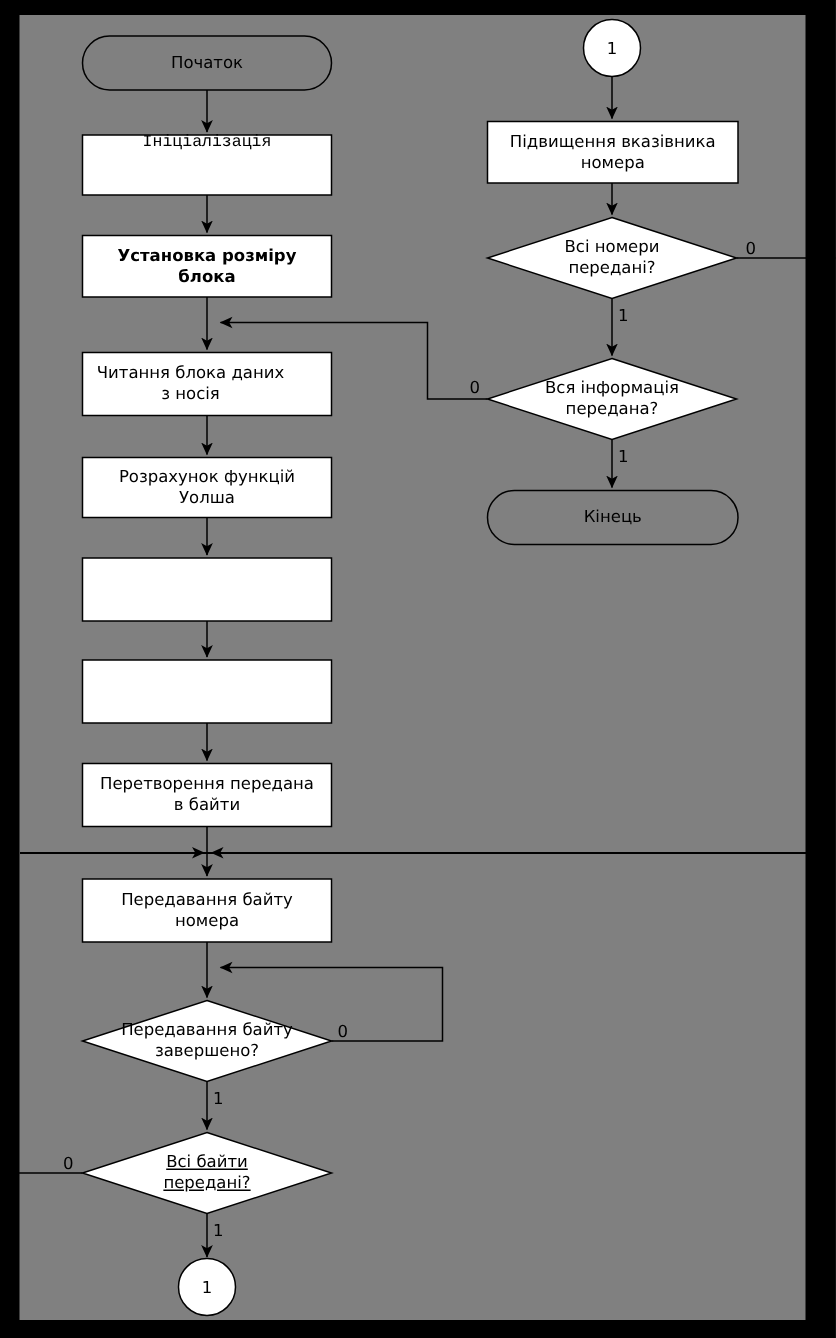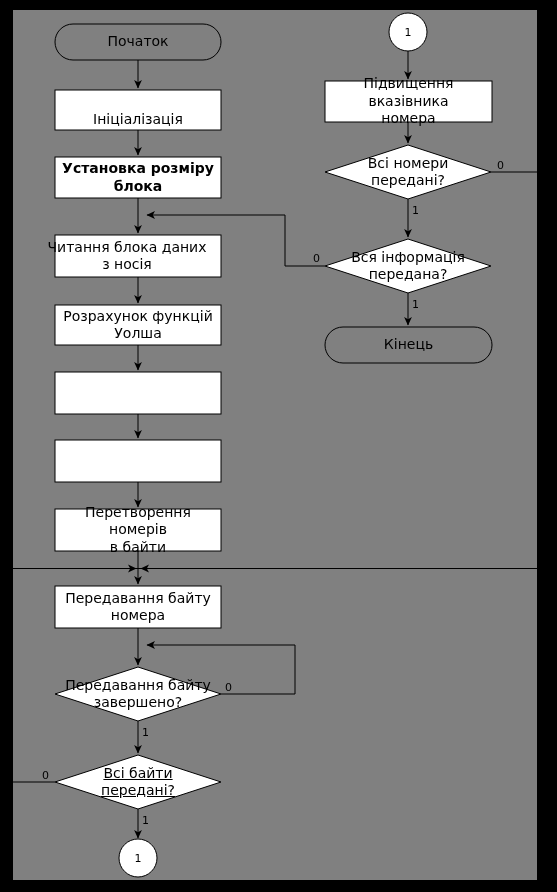--- a/index.html
+++ b/index.html
@@ -35,21 +35,21 @@
     width: 557px;
     height: 892px;
     overflow: visible;
   }
   .node-label {
     position: absolute;
     display: flex;
     align-items: center;
     justify-content: center;
     text-align: center;
-    font-size: 14px;
+    font-size: 11px;
     color: #000000;
     line-height: 1.25;
     white-space: pre-line;
     pointer-events: none;
     font-family: "DejaVu Sans", sans-serif;
   }
   .edge-label {
     position: absolute;
     font-size: 11px;
     color: #000000;
@@ -135,28 +135,28 @@
       <line x1="408" y1="199" x2="408" y2="237" marker-end="url(#arrow)"></line>
       <line x1="408" y1="293" x2="408" y2="325" marker-end="url(#arrow)"></line>
 
       <line x1="491" y1="172" x2="557" y2="172"></line>
 
       <path d="M325,266 L285,266 L285,215 L147,215" marker-end="url(#arrow)"></path>
     </g>
   </svg>
 
   <div class="node-label" style="left:55px; top:24px; width:166px; height:36px;">Початок</div>
-  <div class="node-label" style="left:55px; top:100px; width:166px; height:40px;">Ініціалізація</div>
+  <div class="node-label" style="left:55px; top:76px; width:166px; height:40px;font-family:Liberation Mono, monospace;">Ініціалізація</div>
   <div class="node-label" style="left:55px; top:157px; width:166px; height:41px;font-weight:bold;">Установка розміру
 блока</div>
   <div class="node-label" style="left:44px; top:235px; width:166px; height:42px;">Читання блока даних
 з носія</div>
   <div class="node-label" style="left:55px; top:305px; width:166px; height:40px;">Розрахунок функцій
 Уолша</div>
-  <div class="node-label" style="left:55px; top:509px; width:166px; height:42px;">Перетворення номерів
+  <div class="node-label" style="left:55px; top:509px; width:166px; height:42px;">Перетворення передана
 в байти</div>
   <div class="node-label" style="left:55px; top:586px; width:166px; height:42px;">Передавання байту
 номера</div>
   <div class="node-label" style="left:58px; top:673px; width:160px; height:42px;">Передавання байту
 завершено?</div>
   <div class="node-label" style="left:58px; top:761px; width:160px; height:42px;text-decoration:underline;">Всі байти
 передані?</div>
   <div class="conn-num" style="left:119px; top:839px; width:38px; height:38px;">1</div>
 
   <div class="conn-num" style="left:389px; top:13px; width:38px; height:38px;">1</div>

